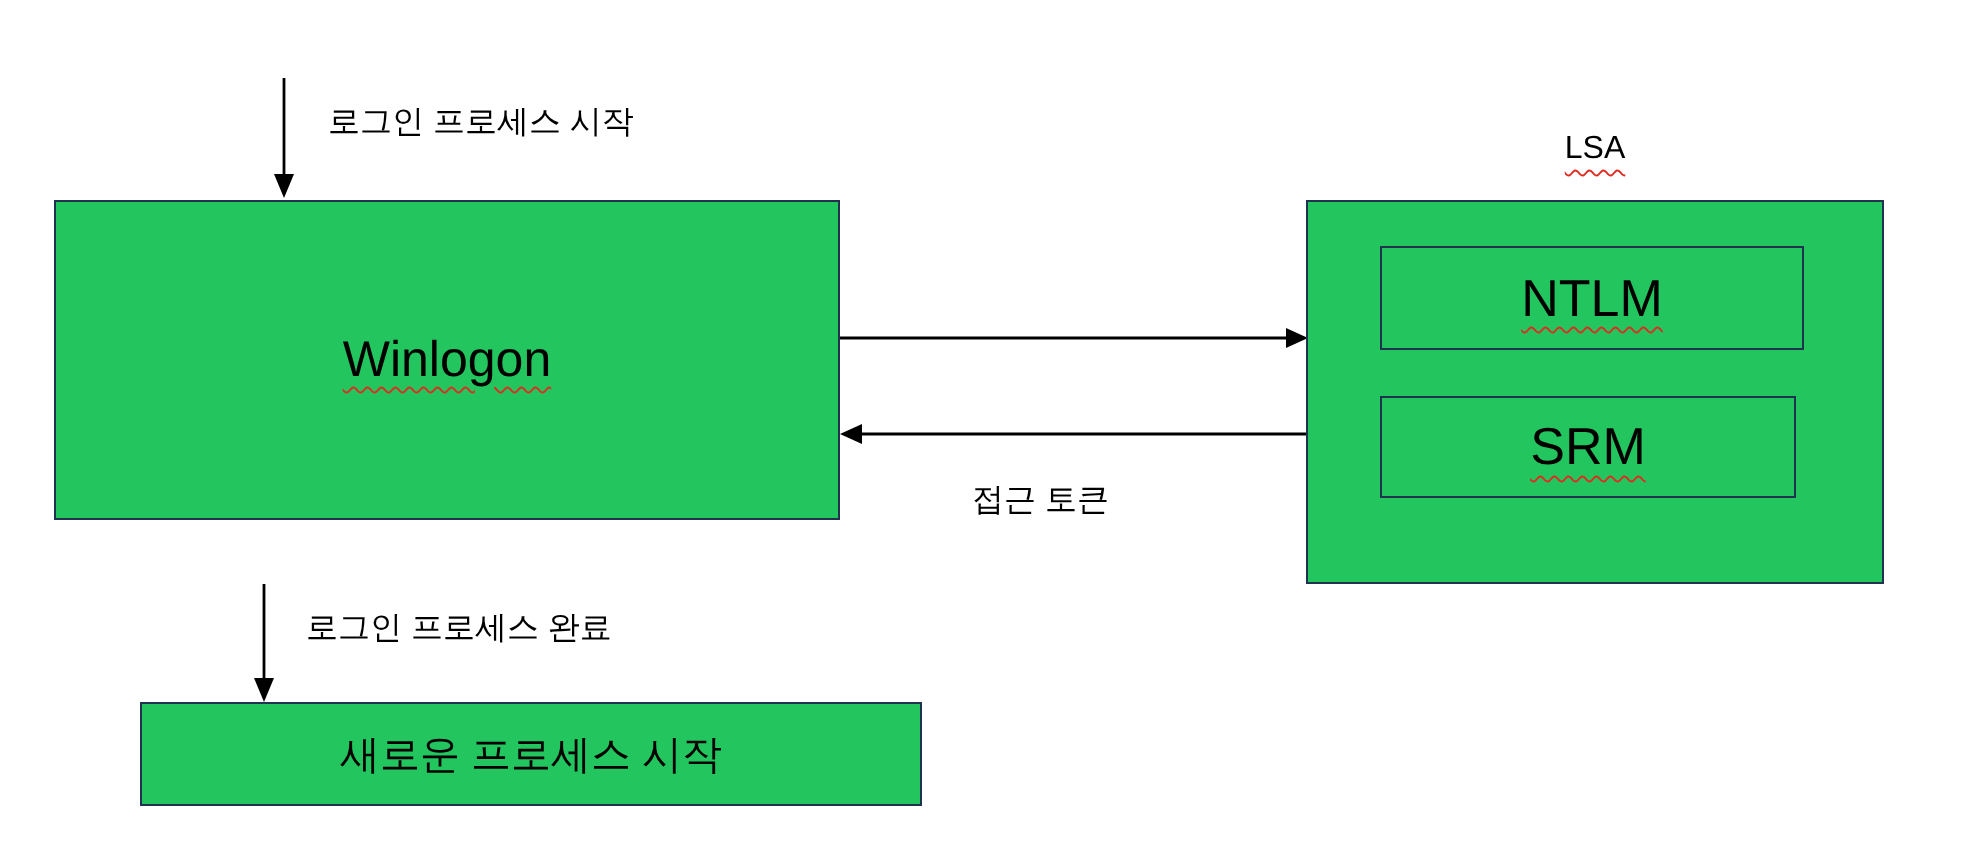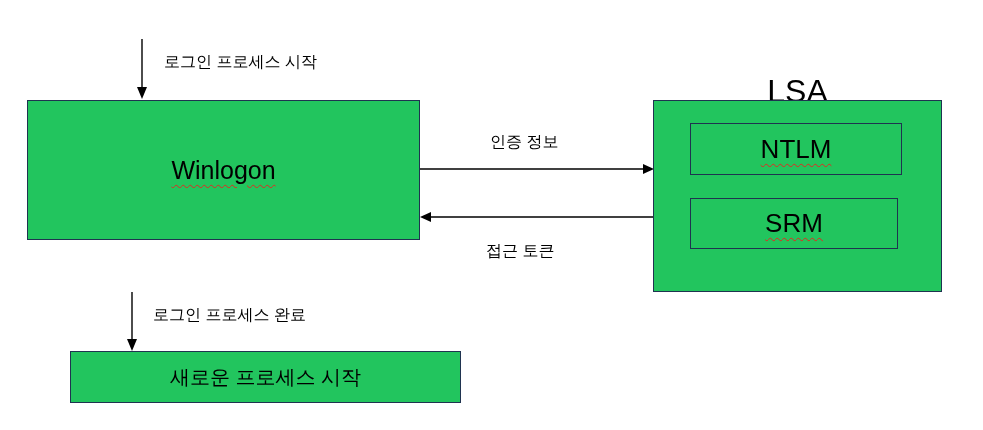--- a/index.html
+++ b/index.html
@@ -24,32 +24,32 @@
   }
   .box {
     position: absolute;
     border: 1.5px solid #1f3350;
     background: #22c55e;
     display: flex;
     align-items: center;
     justify-content: center;
     box-sizing: border-box;
   }
-  #winlogon-box   { left: 27px;  top: 100px; width: 393px; height: 140px; font-size: 25px; }
+  #winlogon-box   { left: 27px;  top: 100px; width: 393px; height: 160px; font-size: 25px; }
   #lsa-box        { left: 653px; top: 100px; width: 289px; height: 192px; }
   #ntlm-box       { left: 690px; top: 123px; width: 212px; height: 52px;  font-size: 26px; }
   #srm-box        { left: 690px; top: 198px; width: 208px; height: 51px;  font-size: 26px; }
   #new-process-box{ left: 27px;  top: 351px; width: 391px; height: 52px;  font-size: 20px; margin-left: 43px; }
   #lsa-title {
     position: absolute;
     left: 653px;
-    top: 76px;
+    top: 60px;
     width: 289px;
     text-align: center;
-    font-size: 32px;
+    font-size: 16px;
     line-height: 30px;
   }
   .edge-label {
     position: absolute;
     font-size: 16px;
     line-height: 24px;
     white-space: nowrap;
   }
   #label-login-start    { left: 164px; top: 50px;  }
   #label-auth-info      { left: 490px; top: 130px; }
@@ -104,21 +104,20 @@
   <div class="box" id="lsa-box"></div>
 
   <div class="box" id="ntlm-box">
     <span class="misspell">NTLM</span>
   </div>
 
   <div class="box" id="srm-box">
     <span class="misspell">SRM</span>
   </div>
 
-  <span class="edge-label" id="label-auth-info">인증 정보</span>
 
   <span class="edge-label" id="label-access-token">접근 토큰</span>
 
   <span class="edge-label" id="label-login-complete">로그인 프로세스 완료</span>
 
   <div class="box" id="new-process-box">
     <span>새로운 프로세스 시작</span>
   </div>
 
 </div>

